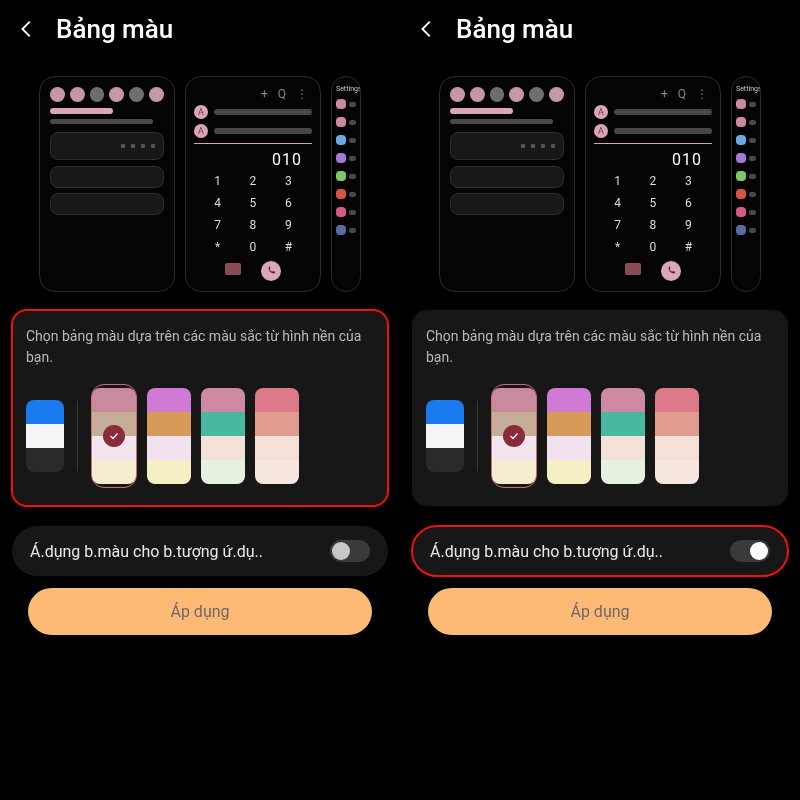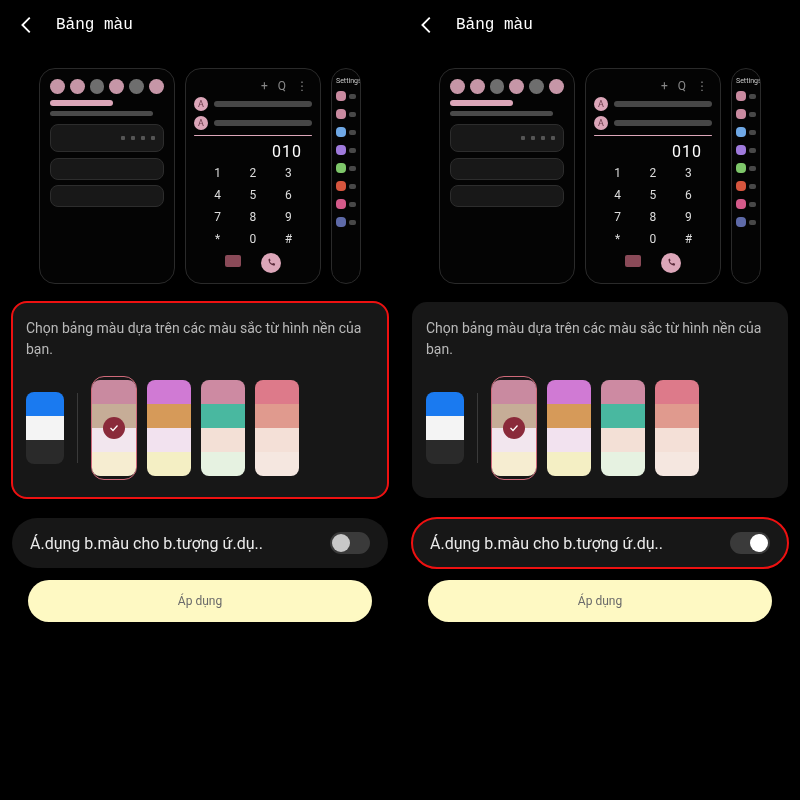--- a/index.html
+++ b/index.html
@@ -2,21 +2,21 @@
 <html><head>
 <meta charset="utf-8">
 <style>
   * { box-sizing: border-box; margin: 0; padding: 0; }
   html, body { width: 800px; height: 800px; background: #000; font-family: -apple-system, Roboto, Arial, sans-serif; overflow: hidden; }
   .wrap { display: flex; width: 800px; height: 800px; }
   .phone { width: 400px; height: 800px; background: #000; color: #fff; position: relative; display: flex; flex-direction: column; overflow: hidden; }
   .header { display: flex; align-items: center; padding: 14px 16px 8px; gap: 18px; }
   .back { width: 22px; height: 22px; display: inline-flex; align-items: center; justify-content: center; }
   .back svg { stroke: #fff; stroke-width: 2; fill: none; }
-  .title { font-size: 16px; font-weight: 500; font-family: Liberation Mono, monospace; }
+  .title { font-size: 26px; font-weight: 500; }
   .previews { display: flex; gap: 10px; padding: 24px 10px 8px 10px; justify-content: center; }
   .pcard { background: #040404; border: 1px solid #2a2a2a; border-radius: 16px; overflow: hidden; flex-shrink: 0; }
   .pcard1 { width: 136px; height: 216px; padding: 10px 10px; }
   .pcard2 { width: 136px; height: 216px; padding: 10px 8px; display: flex; flex-direction: column; }
   .pcard3 { width: 30px; height: 216px; padding: 8px 4px; }
   .qrow { display: flex; gap: 5px; margin-bottom: 6px; }
   .qdot { width: 15px; height: 15px; border-radius: 50%; background: #dca6b9; opacity: 0.9; }
   .qdot.alt { background: #7a7a7a; }
   .bar1 { height: 6px; background: #dca6b9; border-radius: 3px; margin-bottom: 5px; }
   .bar2 { height: 5px; background: #4a4a4a; border-radius: 3px; margin-bottom: 4px; }
@@ -53,21 +53,21 @@
   .selwrap{position:relative;border:1.5px solid #d06a7a;border-radius:13px;padding:3px 0;}
   .check{position:absolute;top:50%;left:50%;transform:translate(-50%,-50%);width:22px;height:22px;border-radius:50%;background:#8a2a3a;display:flex;align-items:center;justify-content:center;}
   .check svg{width:12px;height:12px;stroke:#fff;stroke-width:2.5;fill:none;}
 
   .toggle-row { margin: 10px 12px 8px; padding: 14px 18px; background: #171717; border-radius: 26px; display:flex; align-items:center; justify-content:space-between; gap:12px; }
   .toggle-lbl { font-size: 16px; color: #eaeaea; white-space:nowrap; overflow:hidden; }
   .switch { width: 40px; height: 22px; border-radius: 11px; background: #3a3a3a; position:relative; flex-shrink:0;}
   .switch .knob{position:absolute;top:2px;left:2px;width:18px;height:18px;border-radius:50%;background:#c8c8c8;}
   .switch.on .knob{left:20px;background:#fff;}
 
-  .apply { margin: 4px 28px 12px; padding: 14px; text-align:center; background: #fef9c3; border-radius: 26px; color:#6a6a6a; font-size:12px;}
+  .apply { margin: 4px 28px 12px; padding: 14px; text-align:center; background: #fdba74; border-radius: 26px; color:#6a6a6a; font-size:16px;}
 </style>
 </head>
 <body>
 
 <div class="wrap">
 
   <div class="phone">
     <div class="header">
       <span class="back">
           <svg viewBox="0 0 24 24">

